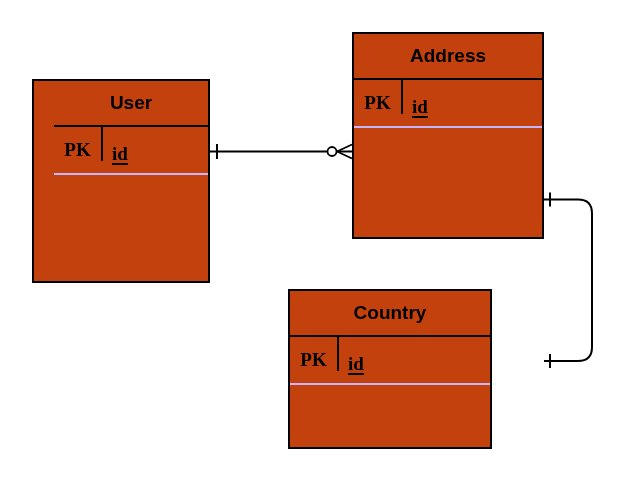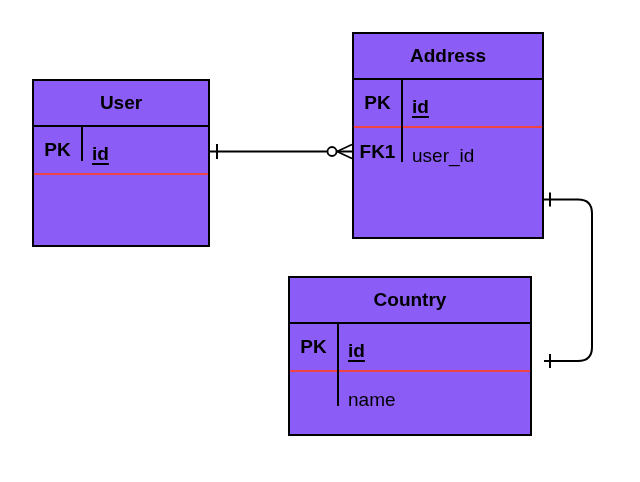--- a/index.html
+++ b/index.html
@@ -8,21 +8,21 @@
     position: relative;
     width: 640px;
     height: 482px;
     background: #ffffff;
     font-family: "Liberation Sans", sans-serif;
     color: #000000;
     overflow: hidden;
   }
   .er-table {
     position: absolute;
-    background: #8b5cf6;
+    background: #c2410c;
     border: 2px solid #000000;
   }
   .er-header {
     height: 46px;
     border-bottom: 2px solid #000000;
     display: flex;
     align-items: center;
     justify-content: center;
     font-weight: bold;
     font-size: 19px;
@@ -35,44 +35,44 @@
     bottom: 14px;
     width: 2px;
     background: #000000;
   }
   .er-row {
     height: 48px;
     display: flex;
     align-items: center;
     font-size: 19px;
   }
-  .er-row.pk-row { border-bottom: 2px solid #ef4444; }
+  .er-row.pk-row { border-bottom: 2px solid #c4b5fd; font-family: Liberation Serif, serif; }
   .cell-key {
     flex: none;
     width: 47px;
     text-align: center;
     font-weight: bold;
   }
   .cell-field { padding-left: 11px; margin-top: 8px; }
   .cell-field.pk {
     font-weight: bold;
     text-decoration: underline;
     text-decoration-thickness: 2px;
     text-underline-offset: 3px;
   }
   .connectors {
     position: absolute;
     left: 0;
     top: 0;
     pointer-events: none;
   }
   
-  #tbl-user    { left: 32px;  top: 79px;  width: 178px; height: 168px; }
+  #tbl-user    { left: 32px;  top: 79px;  width: 178px; height: 204px; padding-left: 20px; }
   #tbl-address { left: 352px; top: 32px;  width: 192px; height: 207px; }
-  #tbl-country { left: 288px; top: 276px; width: 244px; height: 160px; }
+  #tbl-country { left: 288px; top: 289px; width: 204px; height: 160px; }
 </style>
 </head>
 <body>
 
 <div class="canvas">
 
   <div class="er-table" id="tbl-user">
     <div class="er-header">User</div>
     <div class="er-body">
       <div class="key-divider"></div>
@@ -84,38 +84,30 @@
   </div>
 
   <div class="er-table" id="tbl-address">
     <div class="er-header">Address</div>
     <div class="er-body">
       <div class="key-divider"></div>
       <div class="er-row pk-row">
         <span class="cell-key">PK</span>
         <span class="cell-field pk">id</span>
       </div>
-      <div class="er-row">
-        <span class="cell-key">FK1</span>
-        <span class="cell-field">user_id</span>
-      </div>
     </div>
   </div>
 
   <div class="er-table" id="tbl-country">
     <div class="er-header">Country</div>
     <div class="er-body">
       <div class="key-divider"></div>
       <div class="er-row pk-row">
         <span class="cell-key">PK</span>
         <span class="cell-field pk">id</span>
-      </div>
-      <div class="er-row">
-        <span class="cell-key"></span>
-        <span class="cell-field">name</span>
       </div>
     </div>
   </div>
 
   <svg class="connectors" width="640" height="482" viewBox="0 0 640 482">
 
     <g stroke="#000000" fill="none" stroke-width="2">
       <path d="M210 151.5 H352"></path>
       <path d="M217 144 V159"></path>
       <circle cx="332" cy="151.5" r="4.5" fill="#ffffff" stroke-width="1.8"></circle>

